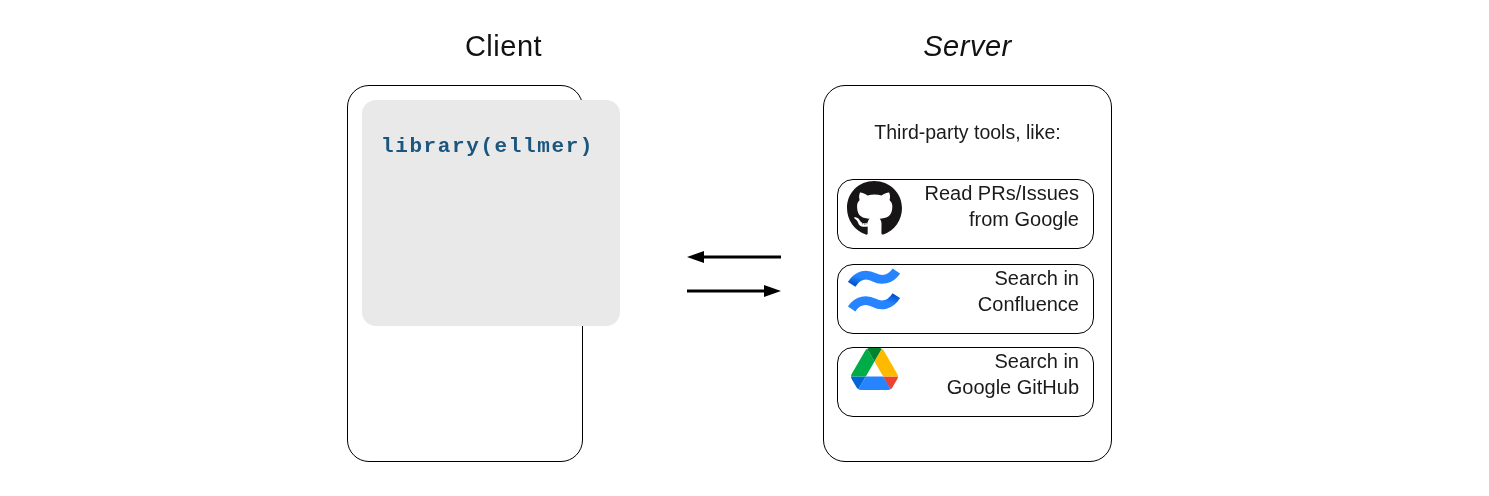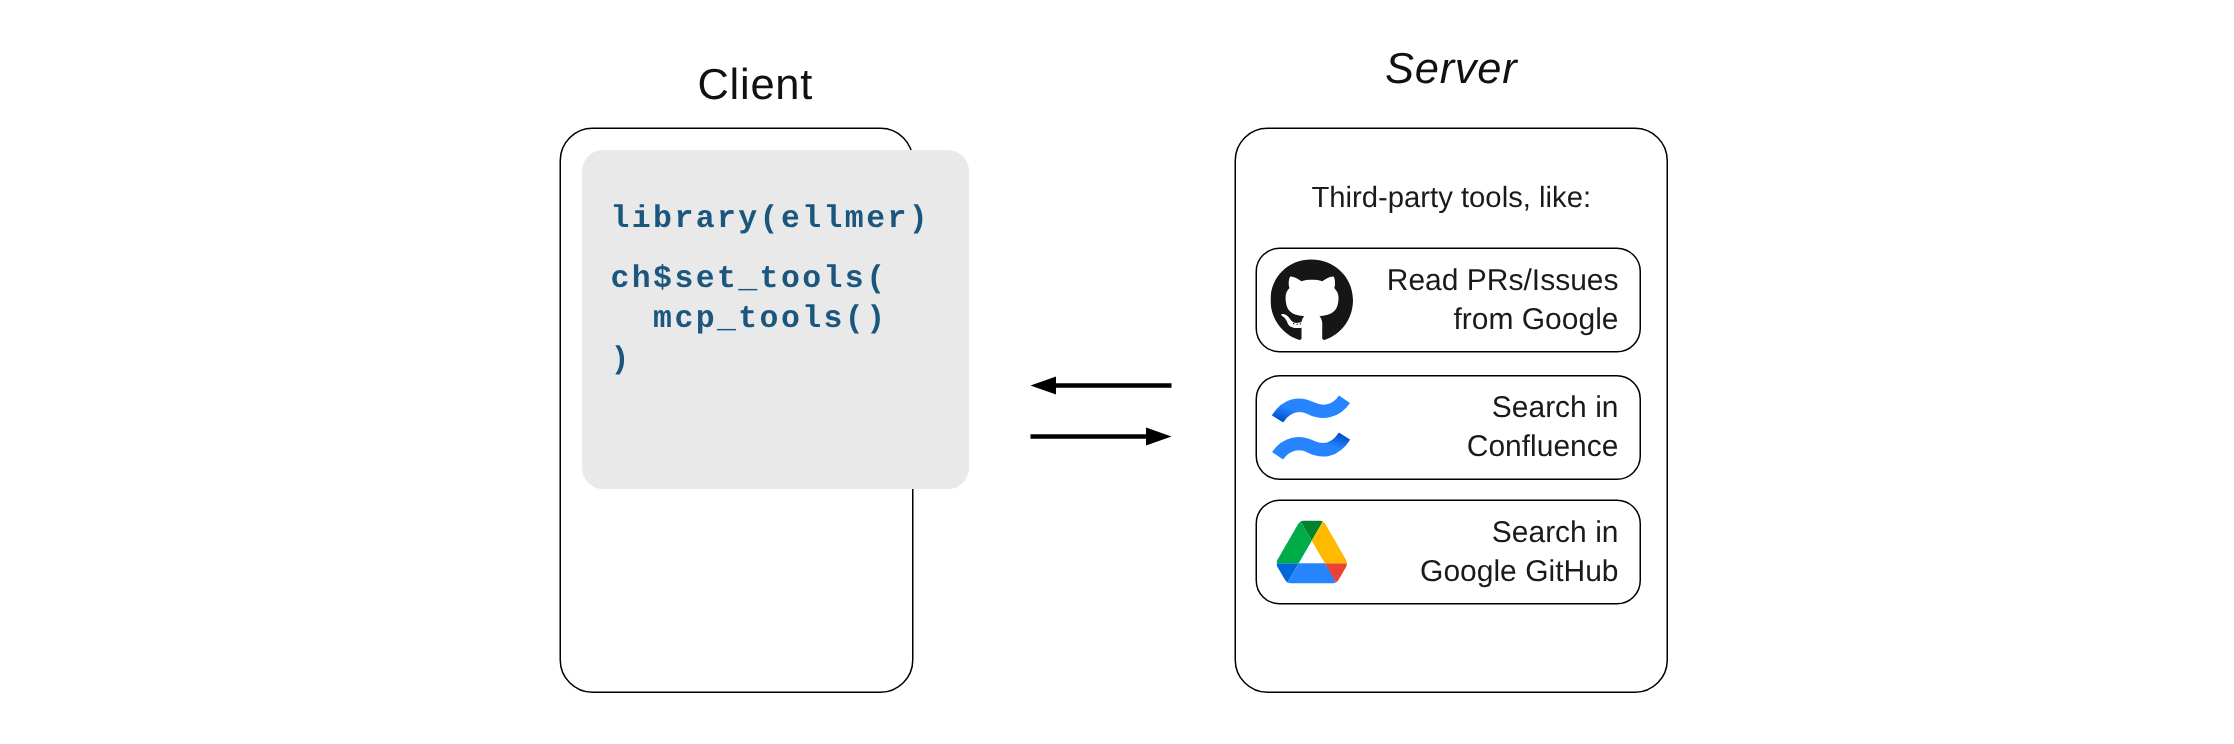--- a/index.html
+++ b/index.html
@@ -15,32 +15,32 @@
   .panel-title {
     position: absolute;
     top: 30px;
     height: 40px;
     font-size: 29px;
     font-weight: 500;
     color: #111111;
     text-align: center;
     letter-spacing: 0.5px;
   }
-  .client-title { left: 361px; width: 285px; margin-top: 11px; }
+  .client-title { left: 361px; width: 285px; }
   .server-title { left: 823px; width: 289px; font-style: italic; }
 
   .panel {
     position: absolute;
     top: 85px;
     height: 377px;
     background: #ffffff;
     border: 1.5px solid #000000;
     border-radius: 22px;
   }
-  .client-panel { left: 373px; width: 236px; }
+  .client-panel { left: 347px; width: 236px; }
   .server-panel { left: 823px; width: 289px; padding-left: 12px; }
 
   .code-block {
     position: absolute;
     left: 14px;
     top: 14px;
     width: 258px;
     height: 226px;
     background: #e9e9e9;
     border-radius: 14px;
@@ -75,21 +75,22 @@
   }
   .tool-card {
     position: absolute;
     left: 13px;
     width: 257px;
     height: 70px;
     border: 1.5px solid #000000;
     border-radius: 16px;
     background: #ffffff;
     display: flex;
-    align-items: center;
+    align-items: flex-start;
+    margin-top: 14px;
   }
   .tool-card.t0 { top: 79px; }
   .tool-card.t1 { top: 164px; }
   .tool-card.t2 { top: 247px; }
   .tool-icon {
     width: 58px;
     margin-left: 7px;
     display: flex;
     align-items: center;
     justify-content: center;
@@ -108,25 +109,20 @@
 <body>
 
 <div class="canvas">
 
   <div class="panel-title client-title">Client</div>
 
   <div class="panel client-panel">
     <div class="code-block">
       <div class="code-para">
         <span class="code-line">library(ellmer)</span>
-      </div>
-      <div class="code-para">
-        <span class="code-line">ch$set_tools(</span>
-        <span class="code-line">  mcp_tools()</span>
-        <span class="code-line">)</span>
       </div>
     </div>
   </div>
 
   <svg class="arrows" width="104" height="52" viewBox="0 0 104 52">
     <g>
       <line x1="99" y1="9" x2="20" y2="9" stroke="#000000" stroke-width="3"></line>
       <polygon points="5,9 22,3 22,15" fill="#000000"></polygon>
     </g>
     <g>

